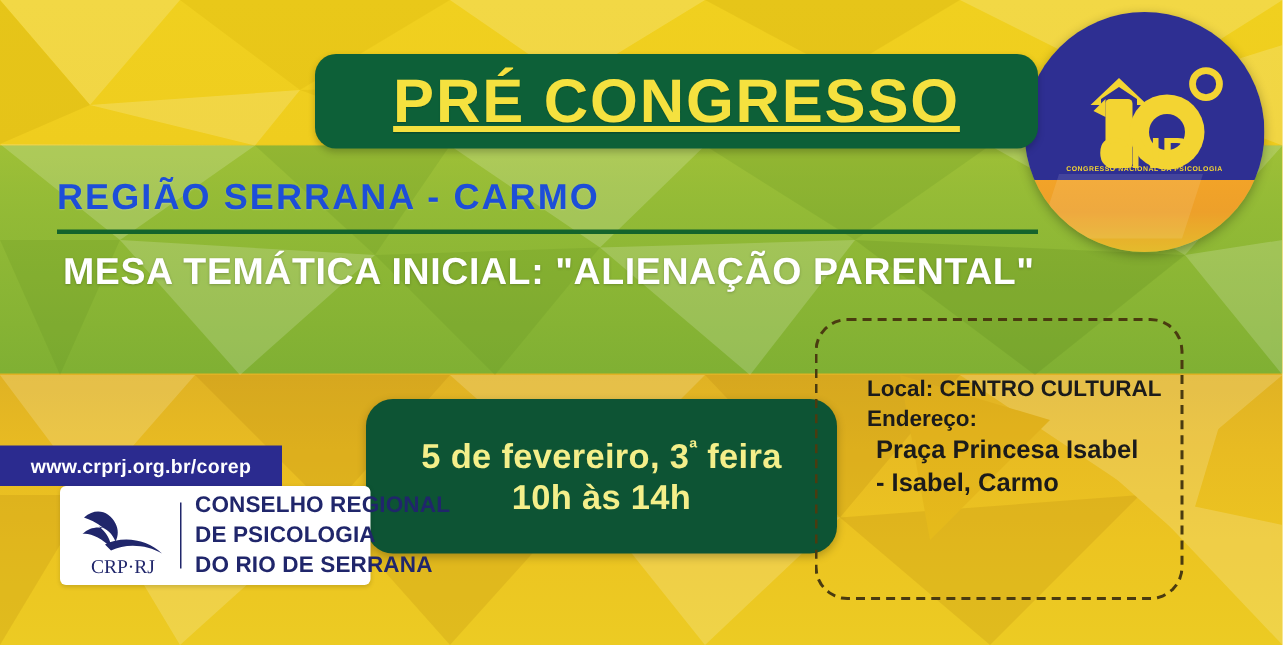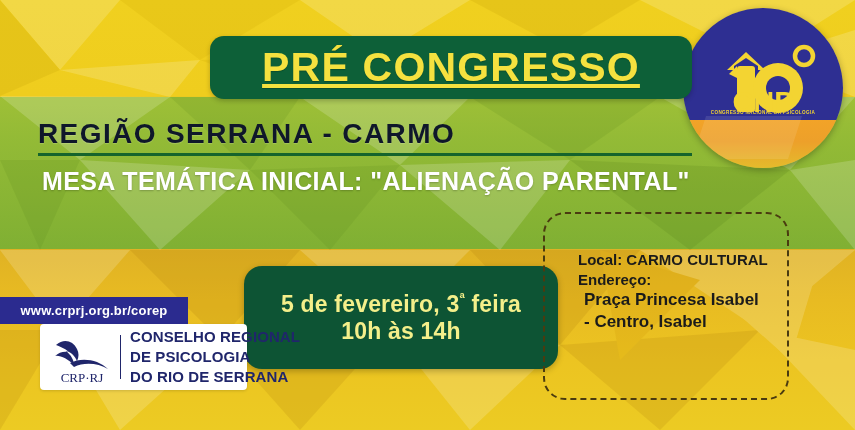--- a/index.html
+++ b/index.html
@@ -126,22 +126,22 @@
     white-space: nowrap;
     text-shadow: 0 1px 1px rgba(0,0,0,0.20);
     text-decoration: underline;
   }
 
   
   .region {
     position: absolute;
     left: 38px;
     top: 118px;
-    color: #0f172a;
-    font-size: 28px;
+    color: #1d4ed8;
+    font-size: 24px;
     font-weight: bold;
     letter-spacing: 1.4px;
     white-space: nowrap;
     text-shadow: 0 1px 1px rgba(255,255,255,0.18);
   }
   .rule {
     position: absolute;
     left: 38px;
     top: 153px;
     width: 654px;
@@ -357,24 +357,24 @@
 
   <div class="mesa">MESA TEMÁTICA INICIAL: "ALIENAÇÃO PARENTAL"</div>
 
   <div class="date-box">
     <div class="l1"><span>5 de fevereiro, 3</span><sup>ª</sup><span> feira</span></div>
     <div class="l2">10h às 14h</div>
   </div>
 
   <div class="venue-box"></div>
   <div class="venue-text">
-    <div class="vl">Local: CARMO CULTURAL</div>
+    <div class="vl">Local: CENTRO CULTURAL</div>
     <div class="vl">Endereço:</div>
     <div class="vb">Praça Princesa Isabel</div>
-    <div class="vb">- Centro, Isabel</div>
+    <div class="vb">- Isabel, Carmo</div>
   </div>
 
   <div class="url-bar">
     <span>www.crprj.org.br/corep</span>
   </div>
 
   <div class="crp-card">
     <div class="crp-logo">
       <svg viewBox="0 0 72 56" width="72" height="56">
         <path d="M10 16 C18 9, 27 12, 31 20 C33 24, 33 28, 31 32 C29 27, 25 23, 20 22 C25 26, 28 31, 28 36 C22 30, 14 26, 9 27 C13 23, 18 22, 23 23 C18 19, 13 17, 10 16 Z" fill="#20266b"></path>

